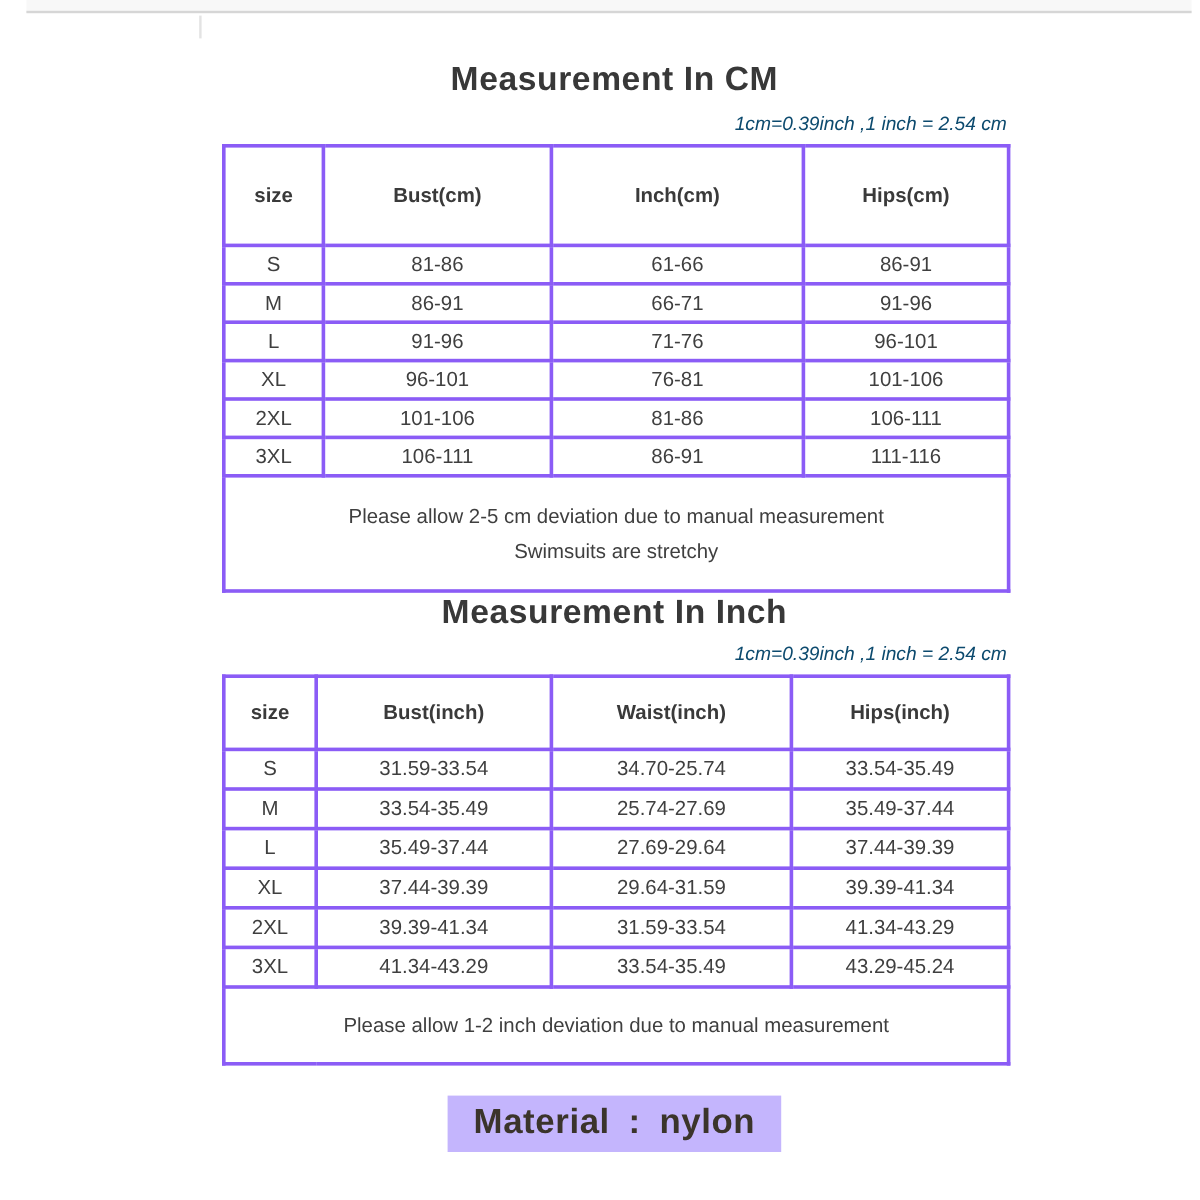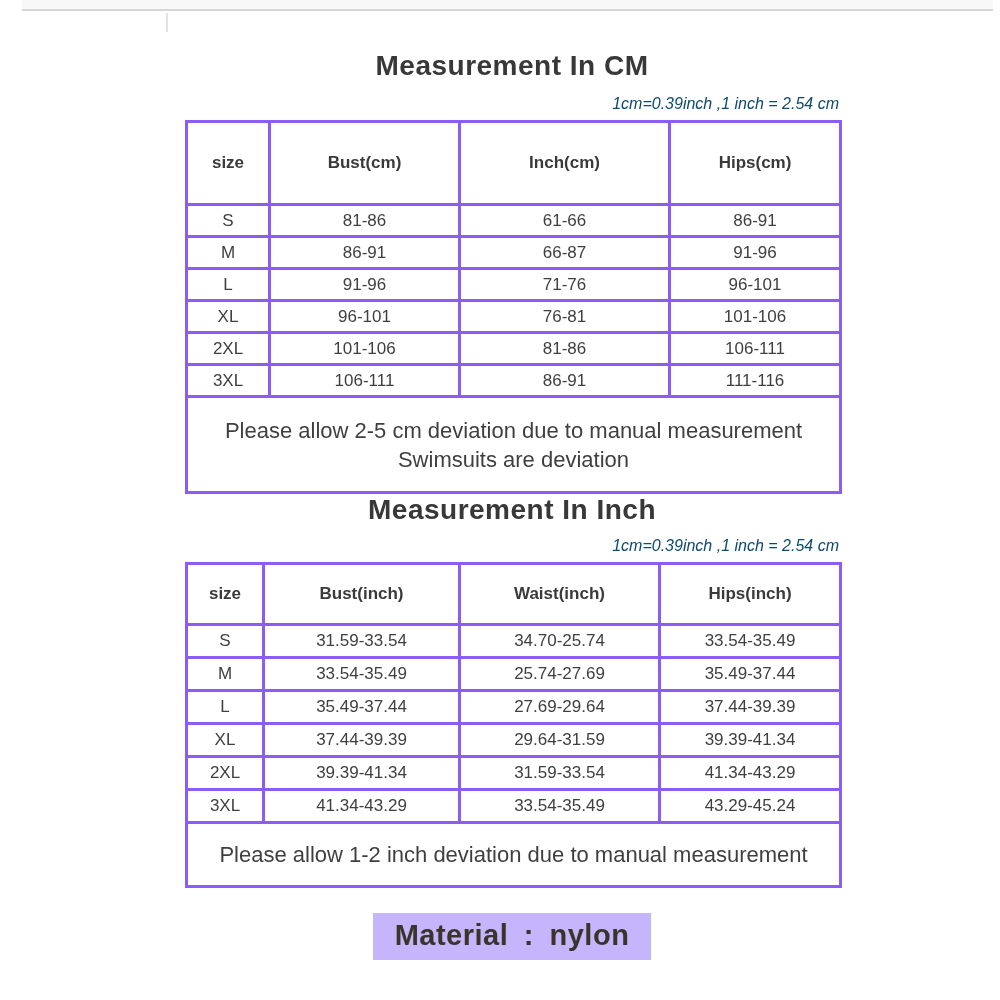--- a/index.html
+++ b/index.html
@@ -35,21 +35,21 @@
     border:3px solid #8b5cf6; text-align:center; vertical-align:middle;
     font-size:17px; color:#3f3f3f; padding:0;
   }
   table.size-table thead th { font-weight:bold; font-size:17px; color:#3a3a3a; }
   .cm-table thead tr  { height:83px; }
   .cm-table tbody tr.data-row { height:32px; }
   .cm-table tr.note-row td { height:96px; }
   .inch-table thead tr { height:61px; }
   .inch-table tbody tr.data-row { height:33px; }
   .inch-table tr.note-row td { height:64px; }
-  .note-line { line-height:29px; font-size:22px; color:#3f3f3f; }
+  .note-line { line-height:29px; font-size:17px; color:#3f3f3f; }
   .title-2 { margin-top:0; }
   .subtitle-2 { margin-top:11px; }
   .material-wrap { margin-top:25px; text-align:center; }
   .material {
     display:inline-block;
     padding:6px 22px 8px 22px;
     font-size:29px; font-weight:bold; color:#3b342b;
     word-spacing:7px; letter-spacing:0.5px;
   }
 </style>
@@ -82,21 +82,21 @@
     <tbody>
       <tr class="data-row">
         <td>S</td>
         <td>81-86</td>
         <td>61-66</td>
         <td>86-91</td>
       </tr>
       <tr class="data-row">
         <td>M</td>
         <td>86-91</td>
-        <td>66-87</td>
+        <td>66-71</td>
         <td>91-96</td>
       </tr>
       <tr class="data-row">
         <td>L</td>
         <td>91-96</td>
         <td>71-76</td>
         <td>96-101</td>
       </tr>
       <tr class="data-row">
         <td>XL</td>
@@ -112,21 +112,21 @@
       </tr>
       <tr class="data-row">
         <td>3XL</td>
         <td>106-111</td>
         <td>86-91</td>
         <td>111-116</td>
       </tr>
       <tr class="note-row">
         <td colspan="4">
           <div class="note-line">Please allow 2-5 cm deviation due to manual measurement</div>
-          <div class="note-line">Swimsuits are deviation</div>
+          <div class="note-line">Swimsuits are stretchy</div>
         </td>
       </tr>
     </tbody>
   </table>
 
   <div class="title title-2">Measurement In Inch</div>
   <div class="subtitle subtitle-2">1cm=0.39inch ,1 inch = 2.54 cm</div>
 
   <table class="size-table inch-table">
     <colgroup>

